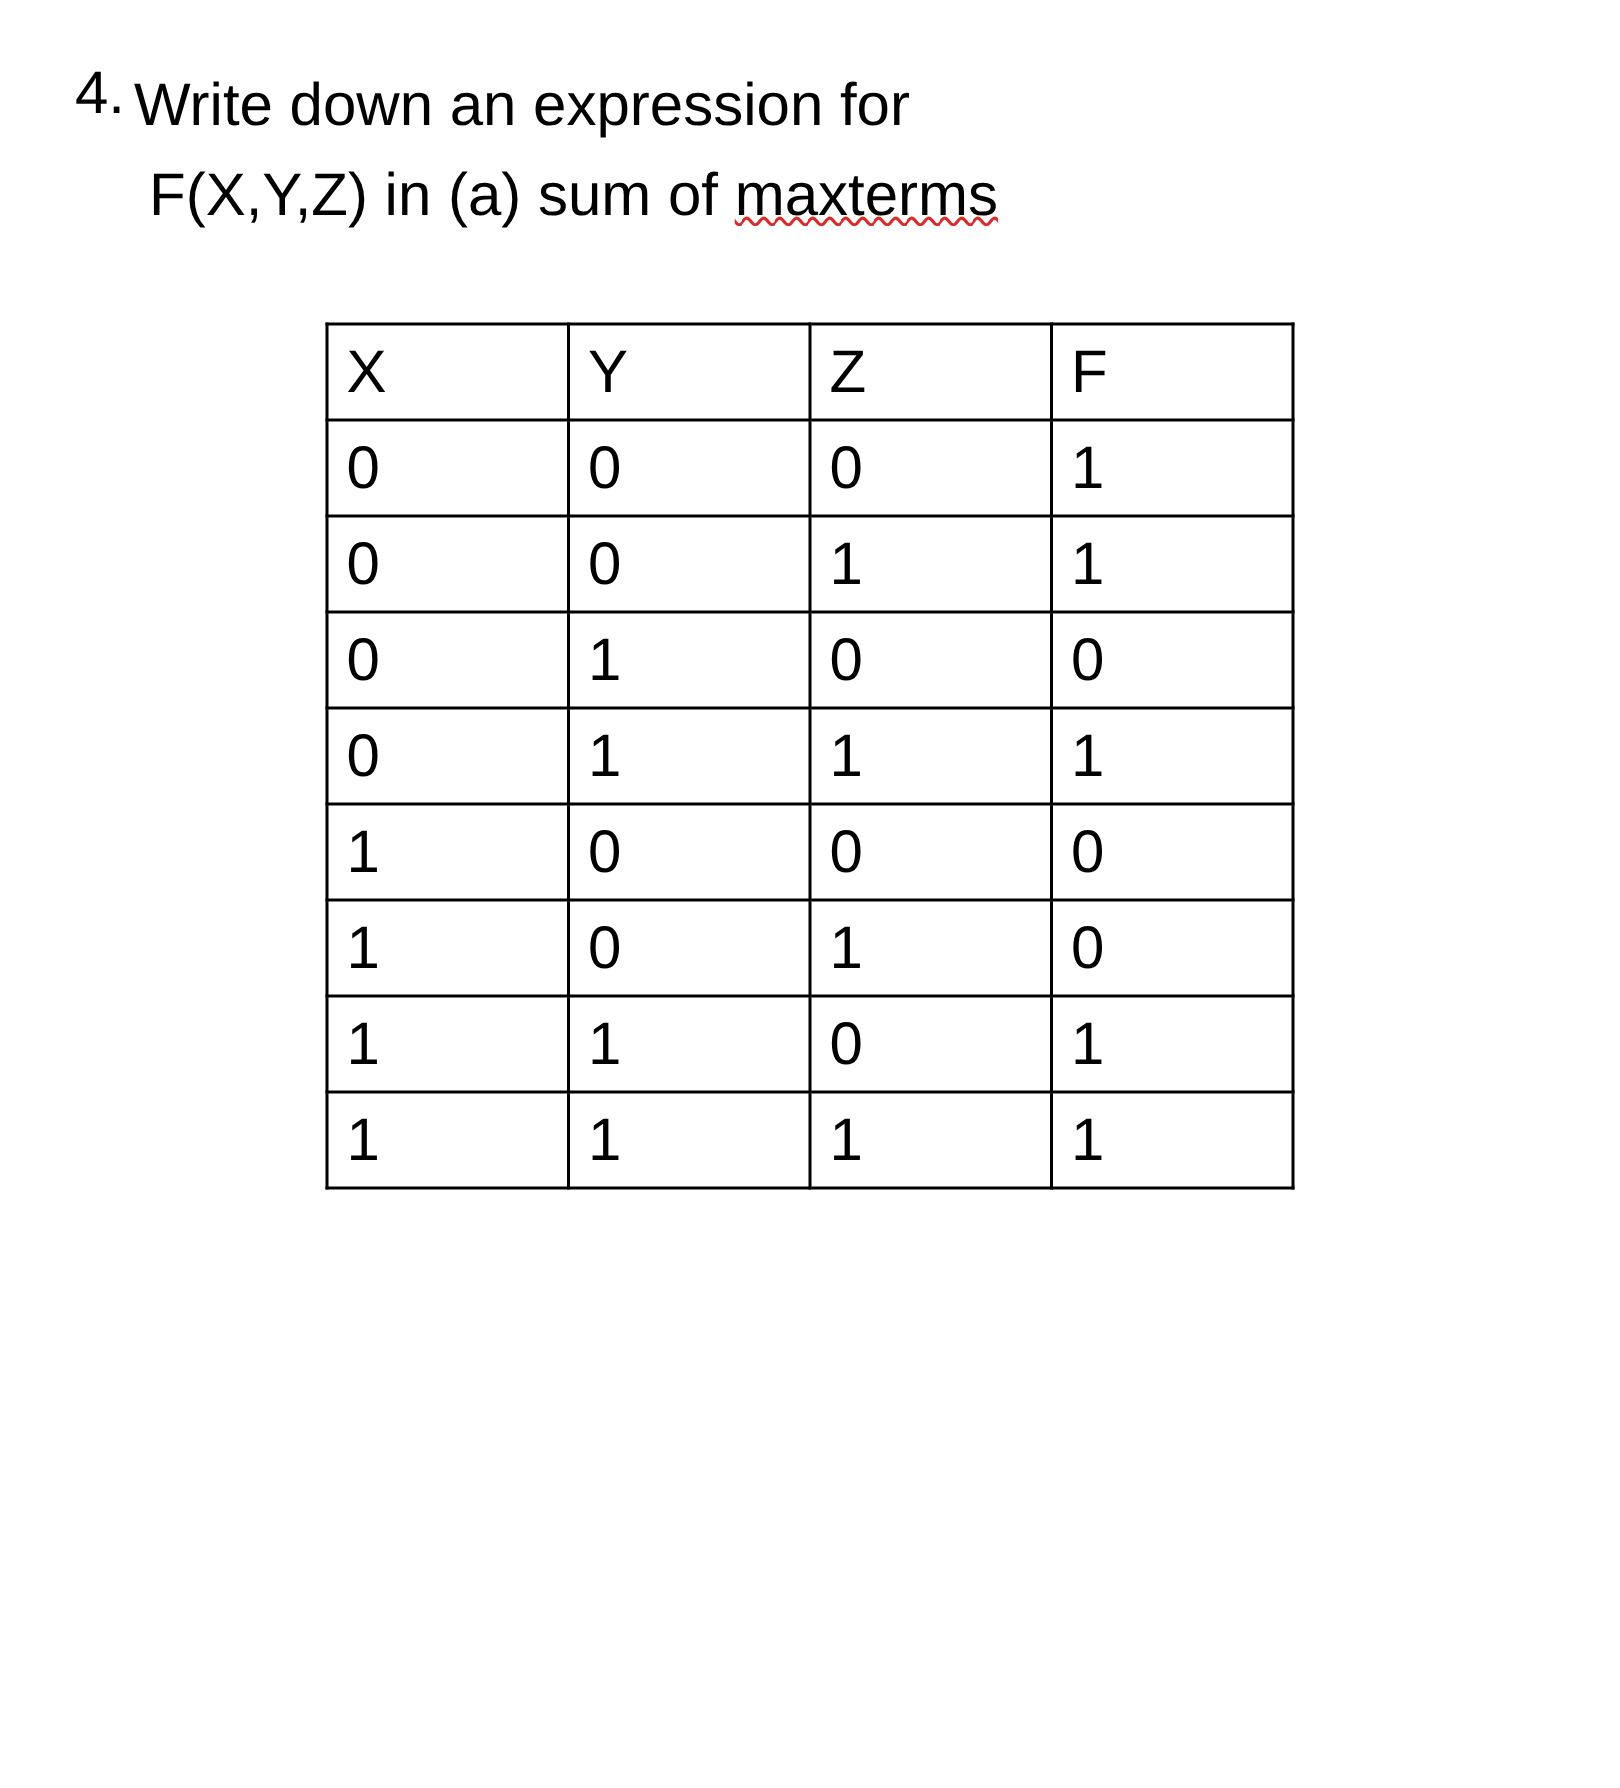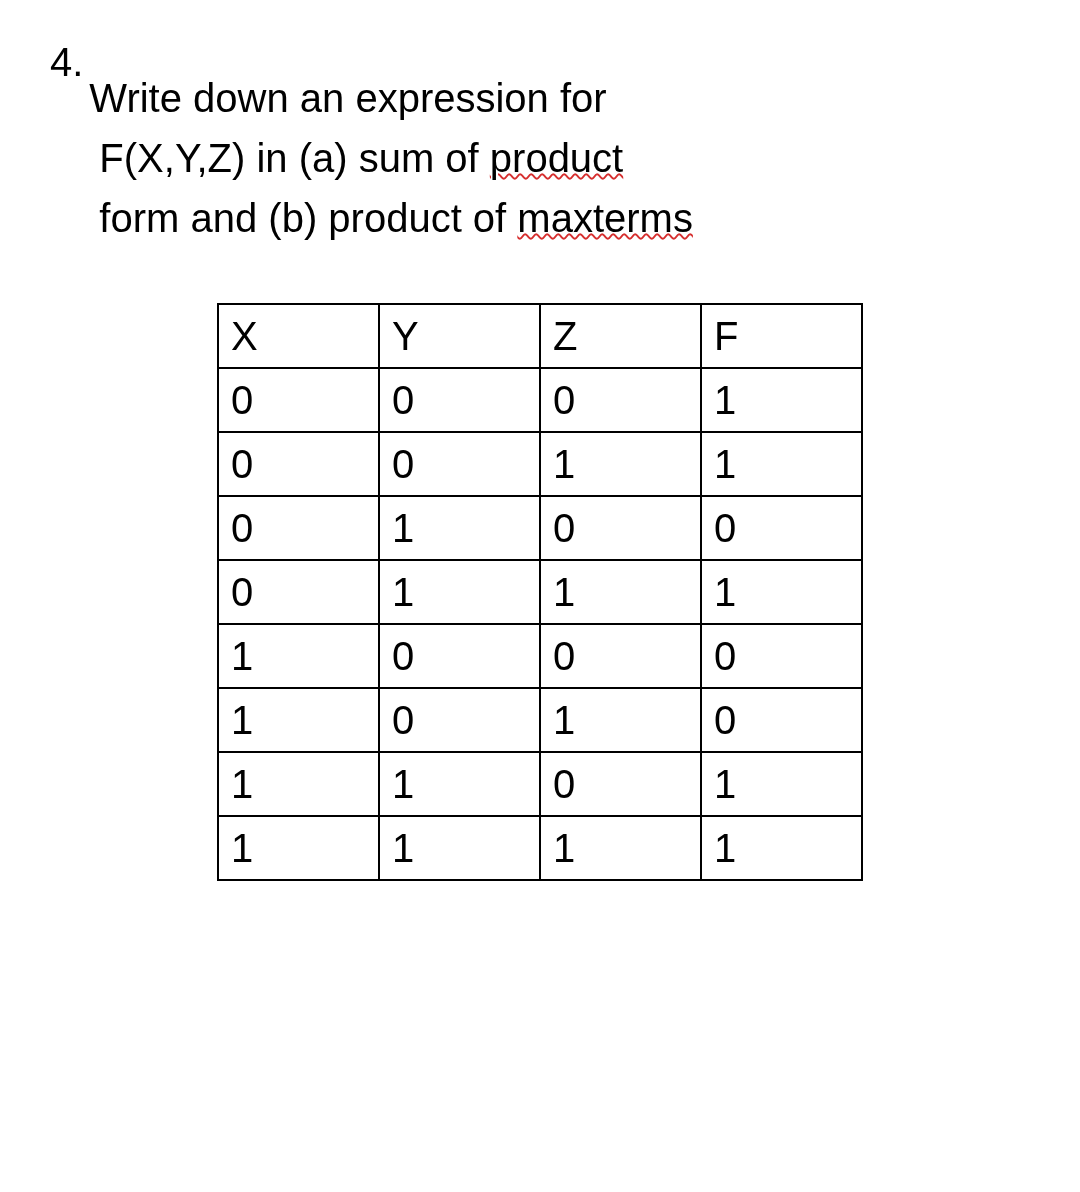--- a/index.html
+++ b/index.html
@@ -16,21 +16,20 @@
       display: flex;
       align-items: flex-start;
     }
     .qnum {
       flex: 0 0 auto;
       margin-right: 6px;
     }
     .qtext {
       flex: 1 1 auto;
       line-height: 1.5;
-      margin-top: 28px;
     }
     .qtext .indent {
       display: block;
       margin-left: 10px;
     }
     .spellerr {
       text-decoration-line: underline;
       text-decoration-style: wavy;
       text-decoration-color: #d62e2e;
       text-decoration-thickness: 2px;
@@ -50,24 +49,21 @@
     }
   </style>
 </head>
 <body>
 
 <div class="question-wrap">
   <div class="qnum">4.</div>
   <div class="qtext">
     <span>Write down an expression for</span><br>
     <span class="indent">
-      <span>F(X,Y,Z)</span><span> in (a) sum of </span><span class="spellerr">product</span>
-    </span>
-    <span class="indent">
-      <span>form and (b) product of </span><span class="spellerr">maxterms</span>
+      <span>F(X,Y,Z)</span><span> in (a) sum of </span><span class="spellerr">maxterms</span>
     </span>
   </div>
 </div>
 
 <table class="truth">
   <tbody>
       <tr>
     <td>X</td>
     <td>Y</td>
     <td>Z</td>

